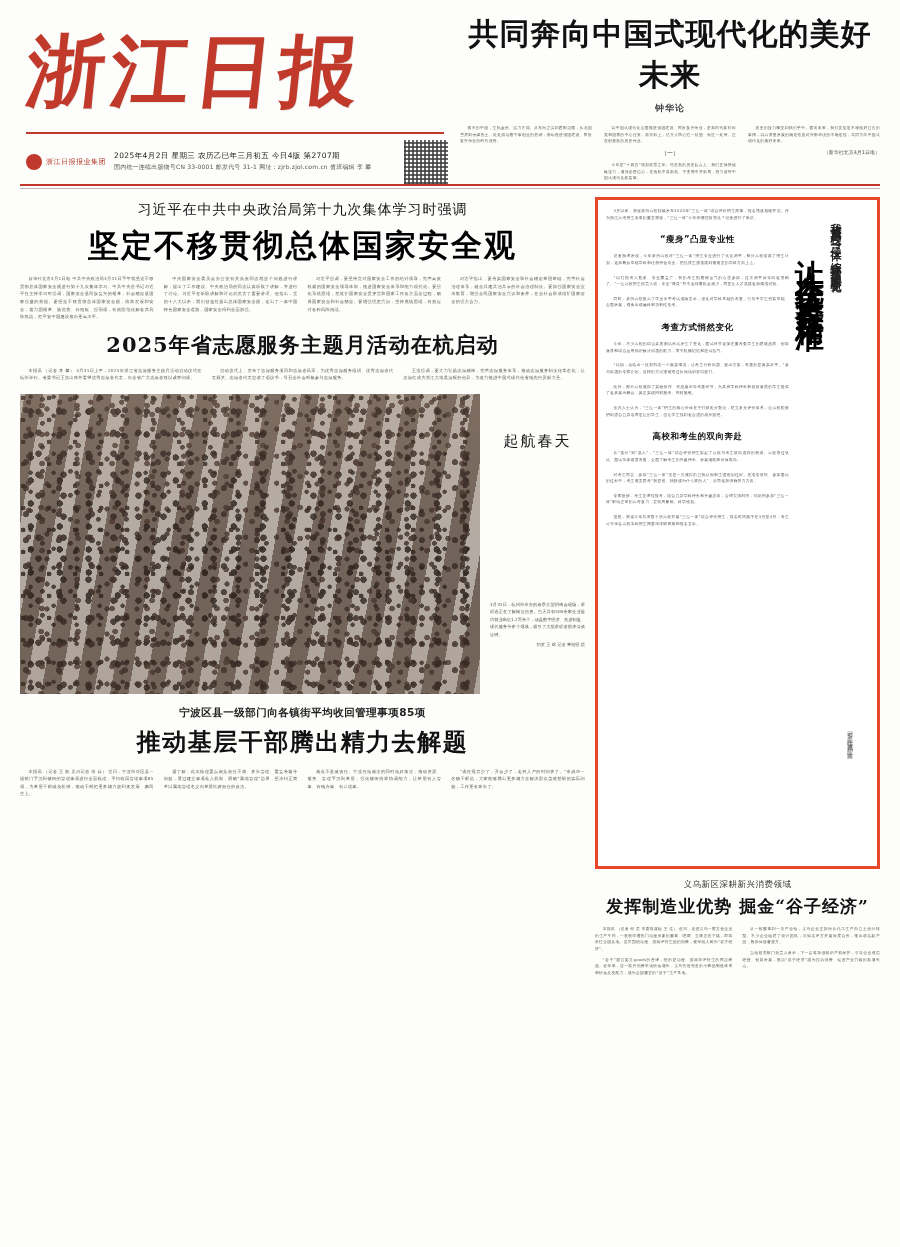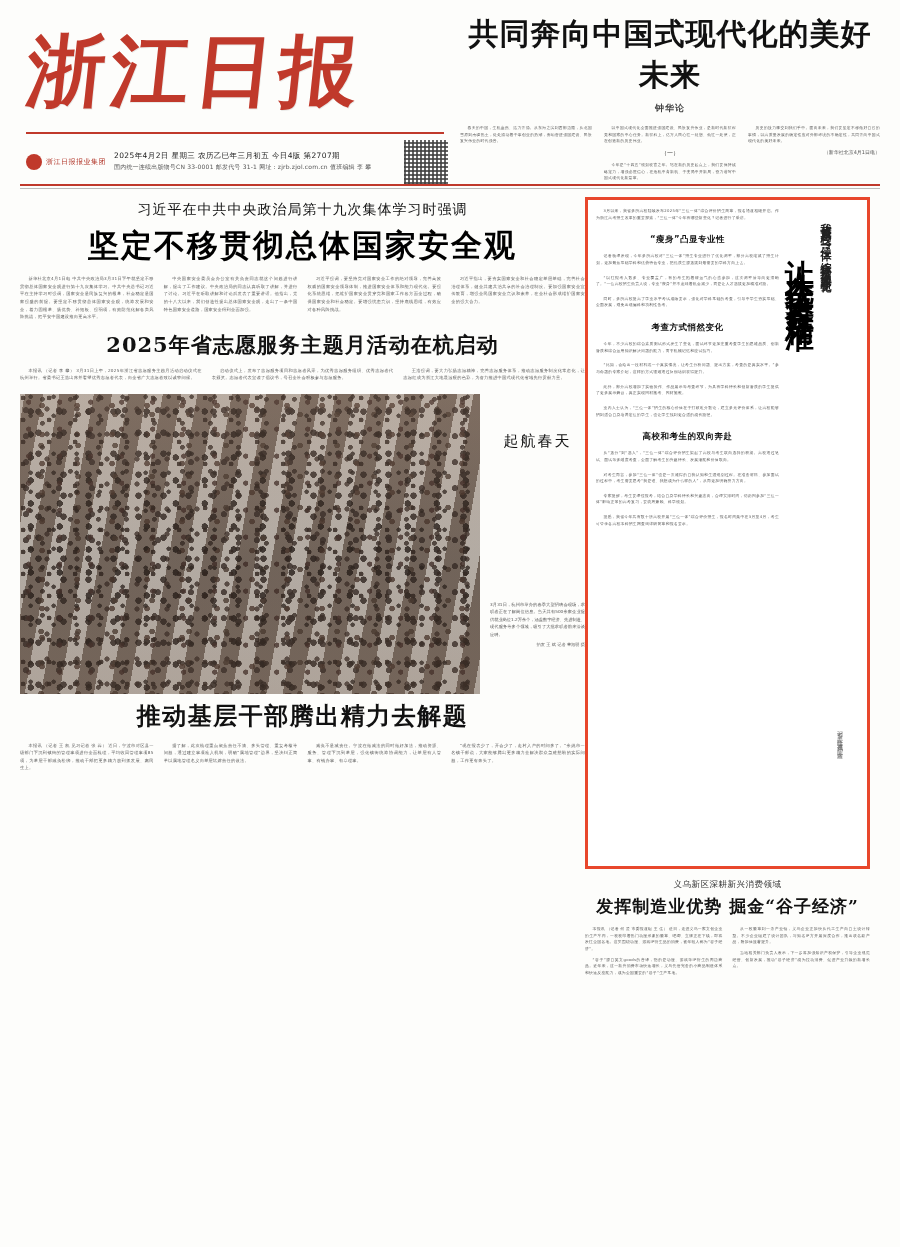--- a/index.html
+++ b/index.html
@@ -153,20 +153,21 @@
     margin: 6px 0 0 0;
   }
   .hr-thin {
     border-top: 1px solid #bbb;
     margin: 2px 0 8px 0;
   }
 
   
   .body-grid {
     display: flex;
+    gap: 10px;
     height: 1040px;
   }
   .left-zone { width: 565px; }
   .right-zone { width: 285px; }
 
   
   .kicker {
     text-align: center;
     font-family: "DejaVu Serif", "Liberation Serif", serif;
     font-size: 14px;
@@ -474,20 +475,21 @@
           <div class="crowd"></div>
           <div class="shade"></div>
         </div>
         <div class="photo-side">
           <div class="photo-title">起航春天</div>
           <div class="caption">3月31日，杭州市举办的春季大型招聘会现场，求职者正在了解岗位信息。当天共有500余家企业提供就业岗位1.2万余个，涵盖数字经济、先进制造、现代服务等多个领域，吸引了大批求职者前来洽谈应聘。</div>
           <div class="caption-credit">拍友 王 斌 记者 董旭明 摄</div>
         </div>
       </div>
 
+      <div class="story3-kicker">宁波区县一级部门向各镇街平均收回管理事项85项</div>
       <div class="story3-head">推动基层干部腾出精力去解题</div>
       <div class="four-col">
         <div class="col">
           <p class="txt dense para">本报讯 （记者 王 凯 见习记者 张 蓉） 近日，宁波市对区县一级部门下沉到镇街的管理事项进行全面梳理，平均收回管理事项85项，为基层干部减负松绑，推动干部把更多精力放到抓发展、惠民生上。</p>
         </div>
         <div class="col">
           <p class="txt dense para">据了解，此次梳理重点聚焦责任不清、多头管理、重复考核等问题，通过建立事项准入机制，明确“属地管理”边界，坚决纠正简单以属地管理名义向基层转嫁责任的做法。</p>
         </div>
         <div class="col">
           <p class="txt dense para">减负不是减责任。宁波在做减法的同时做好加法，推动资源、服务、管理下沉到基层，强化镇街统筹协调能力，让基层有人管事、有钱办事、有章理事。</p>

